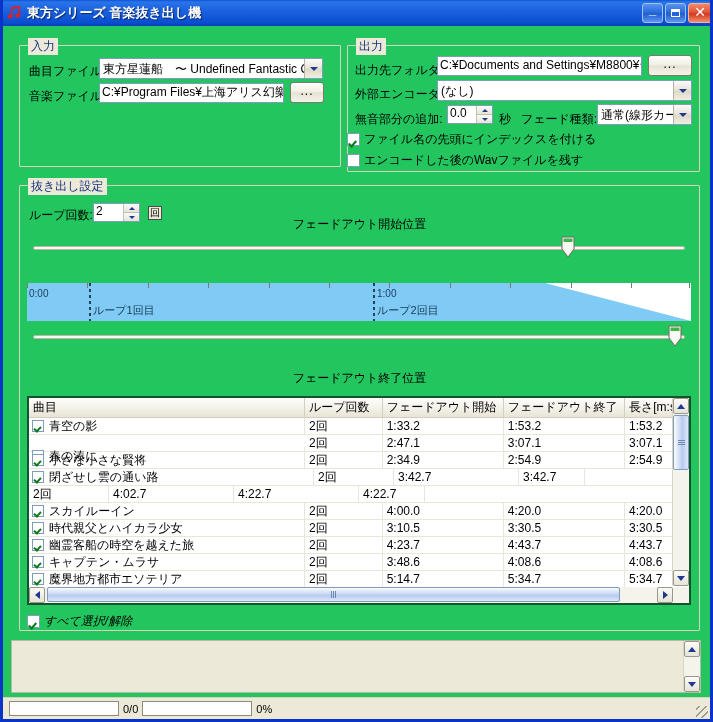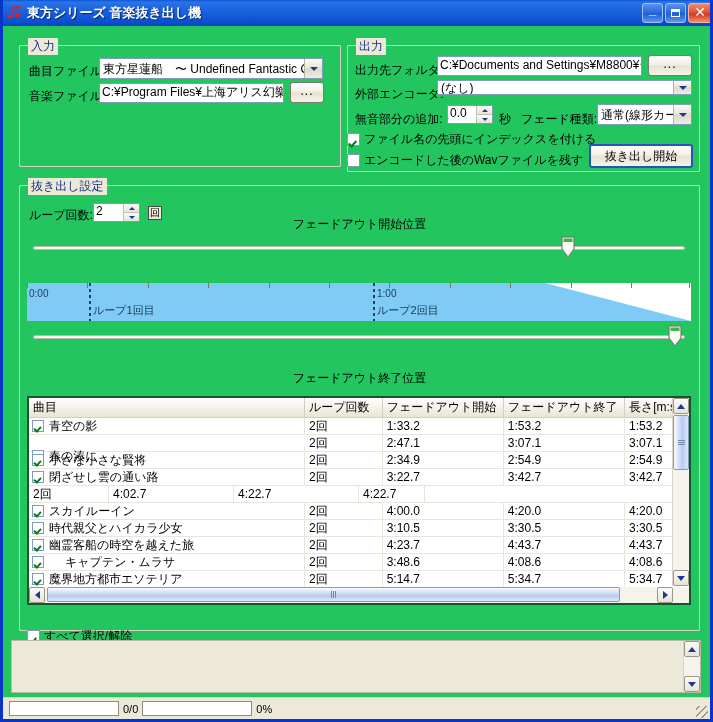--- a/index.html
+++ b/index.html
@@ -329,21 +329,21 @@
   <div class="btn dots" style="left:287px;top:82px;width:34px;height:21px;">...</div>
 
   <div class="group" style="left:344px;top:45px;width:353px;height:127px;">
     <div class="gtitle">出力</div>
   </div>
   <div class="lbl" style="left:352px;top:62px;">出力先フォルダ:</div>
   <div class="tbox" style="left:434px;top:56px;width:205px;height:20px;">C:¥Documents and Settings¥M8800¥デ</div>
   <div class="btn dots" style="left:645px;top:55px;width:44px;height:21px;">...</div>
 
   <div class="lbl" style="left:352px;top:86px;">外部エンコーダ:</div>
-  <div class="combo" style="left:434px;top:80px;width:255px;height:15px;">
+  <div class="combo" style="left:434px;top:80px;width:255px;height:21px;">
     <div class="ctext">(なし)</div>
     <div class="carrow">
         <i></i>
       </div>
   </div>
 
   <div class="lbl" style="left:352px;top:111px;">無音部分の追加:</div>
   <div class="spin" style="left:444px;top:105px;width:46px;height:19px;">
     <div class="stext">0.0</div>
     <div class="sbtns">
@@ -365,21 +365,20 @@
   </div>
 
   <div class="chk" style="left:344px;top:131px;">
     <span class="chkbox on"></span>
     <span class="ctxt">ファイル名の先頭にインデックスを付ける</span>
   </div>
   <div class="chk" style="left:344px;top:152px;">
     <span class="chkbox"></span>
     <span class="ctxt">エンコードした後のWavファイルを残す</span>
   </div>
-  <div class="btn default" style="left:586px;top:144px;width:104px;height:24px;">抜き出し開始</div>
 
   <div class="group" style="left:16px;top:185px;width:681px;height:446px;">
     <div class="gtitle">抜き出し設定</div>
   </div>
 
   <div class="lbl" style="left:26px;top:207px;">ループ回数:</div>
   <div class="spin" style="left:90px;top:203px;width:47px;height:19px;">
     <div class="stext">2</div>
     <div class="sbtns">
       <div>
@@ -475,21 +474,20 @@
           <div class="c" style="width: 125px;">2:34.9</div>
           <div class="c" style="width: 125px;">2:54.9</div>
           <div class="c" style="width: 66px;">2:54.9</div>
         </div>
         <div class="lvrow">
           <div class="c title" style="width: 285px;">
             <span class="mini on"></span>
             <span>閉ざせし雲の通い路</span>
           </div>
           <div class="c" style="width: 80px;">2回</div>
-          <div class="c" style="width: 125px;">3:22.7</div>
           <div class="c" style="width: 125px;">3:42.7</div>
           <div class="c" style="width: 66px;">3:42.7</div>
         </div>
         <div class="lvrow">
           <div class="c" style="width: 80px;">2回</div>
           <div class="c" style="width: 125px;">4:02.7</div>
           <div class="c" style="width: 125px;">4:22.7</div>
           <div class="c" style="width: 66px;">4:22.7</div>
         </div>
         <div class="lvrow">
@@ -516,21 +514,21 @@
           <div class="c title" style="width: 285px;">
             <span class="mini on"></span>
             <span>幽霊客船の時空を越えた旅</span>
           </div>
           <div class="c" style="width: 80px;">2回</div>
           <div class="c" style="width: 125px;">4:23.7</div>
           <div class="c" style="width: 125px;">4:43.7</div>
           <div class="c" style="width: 66px;">4:43.7</div>
         </div>
         <div class="lvrow">
-          <div class="c title" style="width: 285px; gap: 16px;">
+          <div class="c title" style="width: 285px;">
             <span class="mini on"></span>
             <span>キャプテン・ムラサ</span>
           </div>
           <div class="c" style="width: 80px;">2回</div>
           <div class="c" style="width: 125px;">3:48.6</div>
           <div class="c" style="width: 125px;">4:08.6</div>
           <div class="c" style="width: 66px;">4:08.6</div>
         </div>
         <div class="lvrow">
           <div class="c title" style="width: 285px;">
@@ -562,21 +560,21 @@
         </div>
       <div class="hthumb" style="left:18px;width:573px;">
           <span class="grip-h"></span>
         </div>
       <div class="sbbtn sb-rt" style="top:0;left:628px;">
           <i></i>
         </div>
     </div>
   </div>
 
-  <div class="chk" style="left:24px;top:628px;">
+  <div class="chk" style="left:24px;top:613px;font-style:italic;">
     <span class="chkbox on"></span>
     <span class="ctxt">すべて選択/解除</span>
   </div>
 
   <div class="logpane" style="left:8px;top:640px;width:690px;height:53px;">
     <div class="vsb" style="top:0;bottom:0;width:17px;">
       <div class="sbbtn sb-up" style="top:0;">
           <i></i>
         </div>
       <div class="sbbtn sb-dn" style="bottom:0;">

